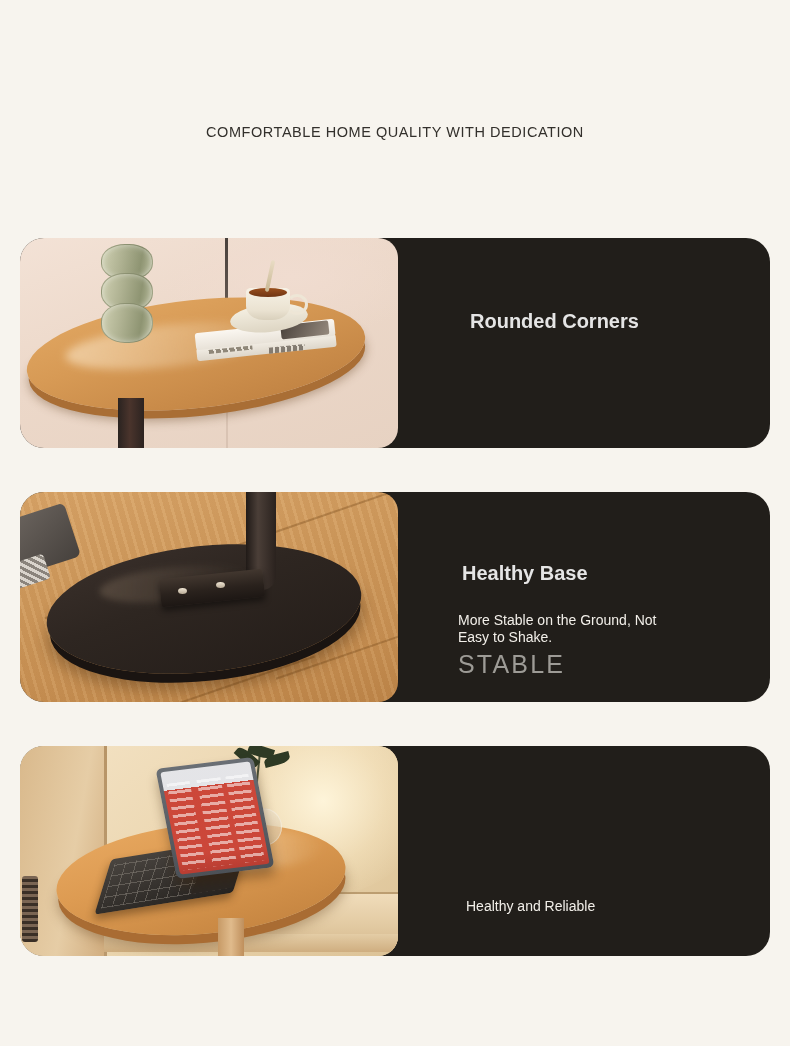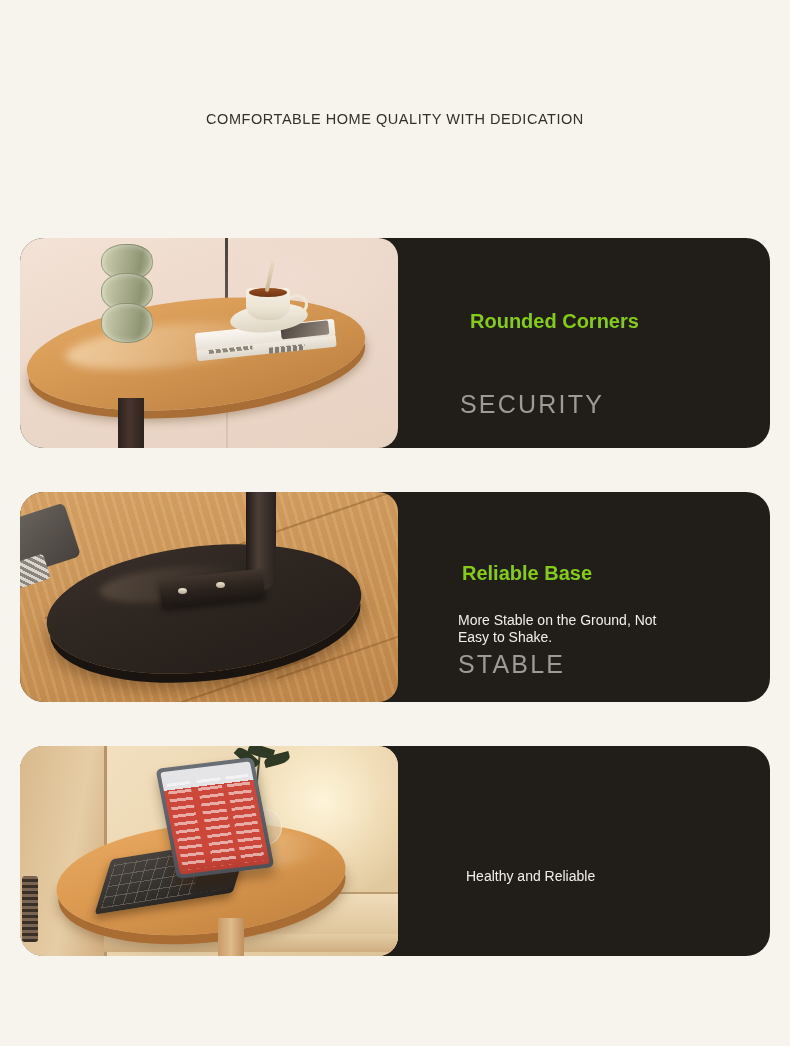--- a/index.html
+++ b/index.html
@@ -37,21 +37,21 @@
     position: relative;
     font-size: 33px;
     font-weight: bold;
     color: #24211e;
     letter-spacing: -0.3px;
     line-height: 44px;
     padding: 0 14px;
     white-space: nowrap;
   }
   .page-subtitle {
-    margin-top: 17px;
+    margin-top: 30px;
     font-size: 14.5px;
     color: #33302c;
     letter-spacing: 0.55px;
     white-space: nowrap;
   }
 
   
   .cards {
     position: absolute;
     left: 20px;
@@ -84,21 +84,21 @@
     top: 0;
     right: 10px;
     height: 100%;
   }
   .card-heading {
     position: absolute;
     left: 0;
     top: 72px;
     font-size: 20px;
     font-weight: bold;
-    color: #84cc16;
+    color: #e5e5e5;
     white-space: nowrap;
   }
   .card-watermark {
     position: absolute;
     left: -8px;
     top: 148px;
     font-size: 25px;
     font-weight: normal;
     color: #9d9b96;
     letter-spacing: 2.2px;
@@ -121,21 +121,21 @@
   
   .card.c2 .card-heading { top: 70px; left: 12px; }
   .card.c2 .card-desc    { top: 120px; left: 8px; }
   .card.c2 .card-watermark { top: 158px; left: 8px; }
 
   
   .card.c3 .card-heading { top: 72px; left: 18px; }
   .card.c3 .card-desc-a  {
     position: absolute;
     left: 16px;
-    top: 122px;
+    top: 152px;
     font-size: 14px;
     color: #f2efe9;
     line-height: 17px;
     white-space: nowrap;
   }
   .card.c3 .card-desc-b  {
     position: absolute;
     left: 164px;
     top: 120px;
     font-size: 14.5px;
@@ -506,21 +506,20 @@
         <div class="bk-text2"></div>
       </div>
       <div class="saucer"></div>
       <div class="cup"></div>
       <div class="coffee"></div>
       <div class="handle"></div>
       <div class="spoon"></div>
     </div>
     <div class="card-text">
       <div class="card-heading">Rounded Corners</div>
-      <div class="card-watermark">SECURITY</div>
     </div>
   </div>
 
   <div class="card c2">
     <div class="card-photo ph2">
       <div class="grain"></div>
       <div class="plank p1"></div>
       <div class="plank p2"></div>
       <div class="plank p3"></div>
       <div class="plank p4"></div>
@@ -528,21 +527,21 @@
       <div class="rug2"></div>
       <div class="base">
         <div class="base-sheen"></div>
       </div>
       <div class="column"></div>
       <div class="arm"></div>
       <div class="screw s1"></div>
       <div class="screw s2"></div>
     </div>
     <div class="card-text">
-      <div class="card-heading">Reliable Base</div>
+      <div class="card-heading">Healthy Base</div>
       <div class="card-desc">More Stable on the Ground, Not
 Easy to Shake.</div>
       <div class="card-watermark">STABLE</div>
     </div>
   </div>
 
   <div class="card c3">
     <div class="card-photo ph3">
       <div class="wall"></div>
       <div class="door"></div>

